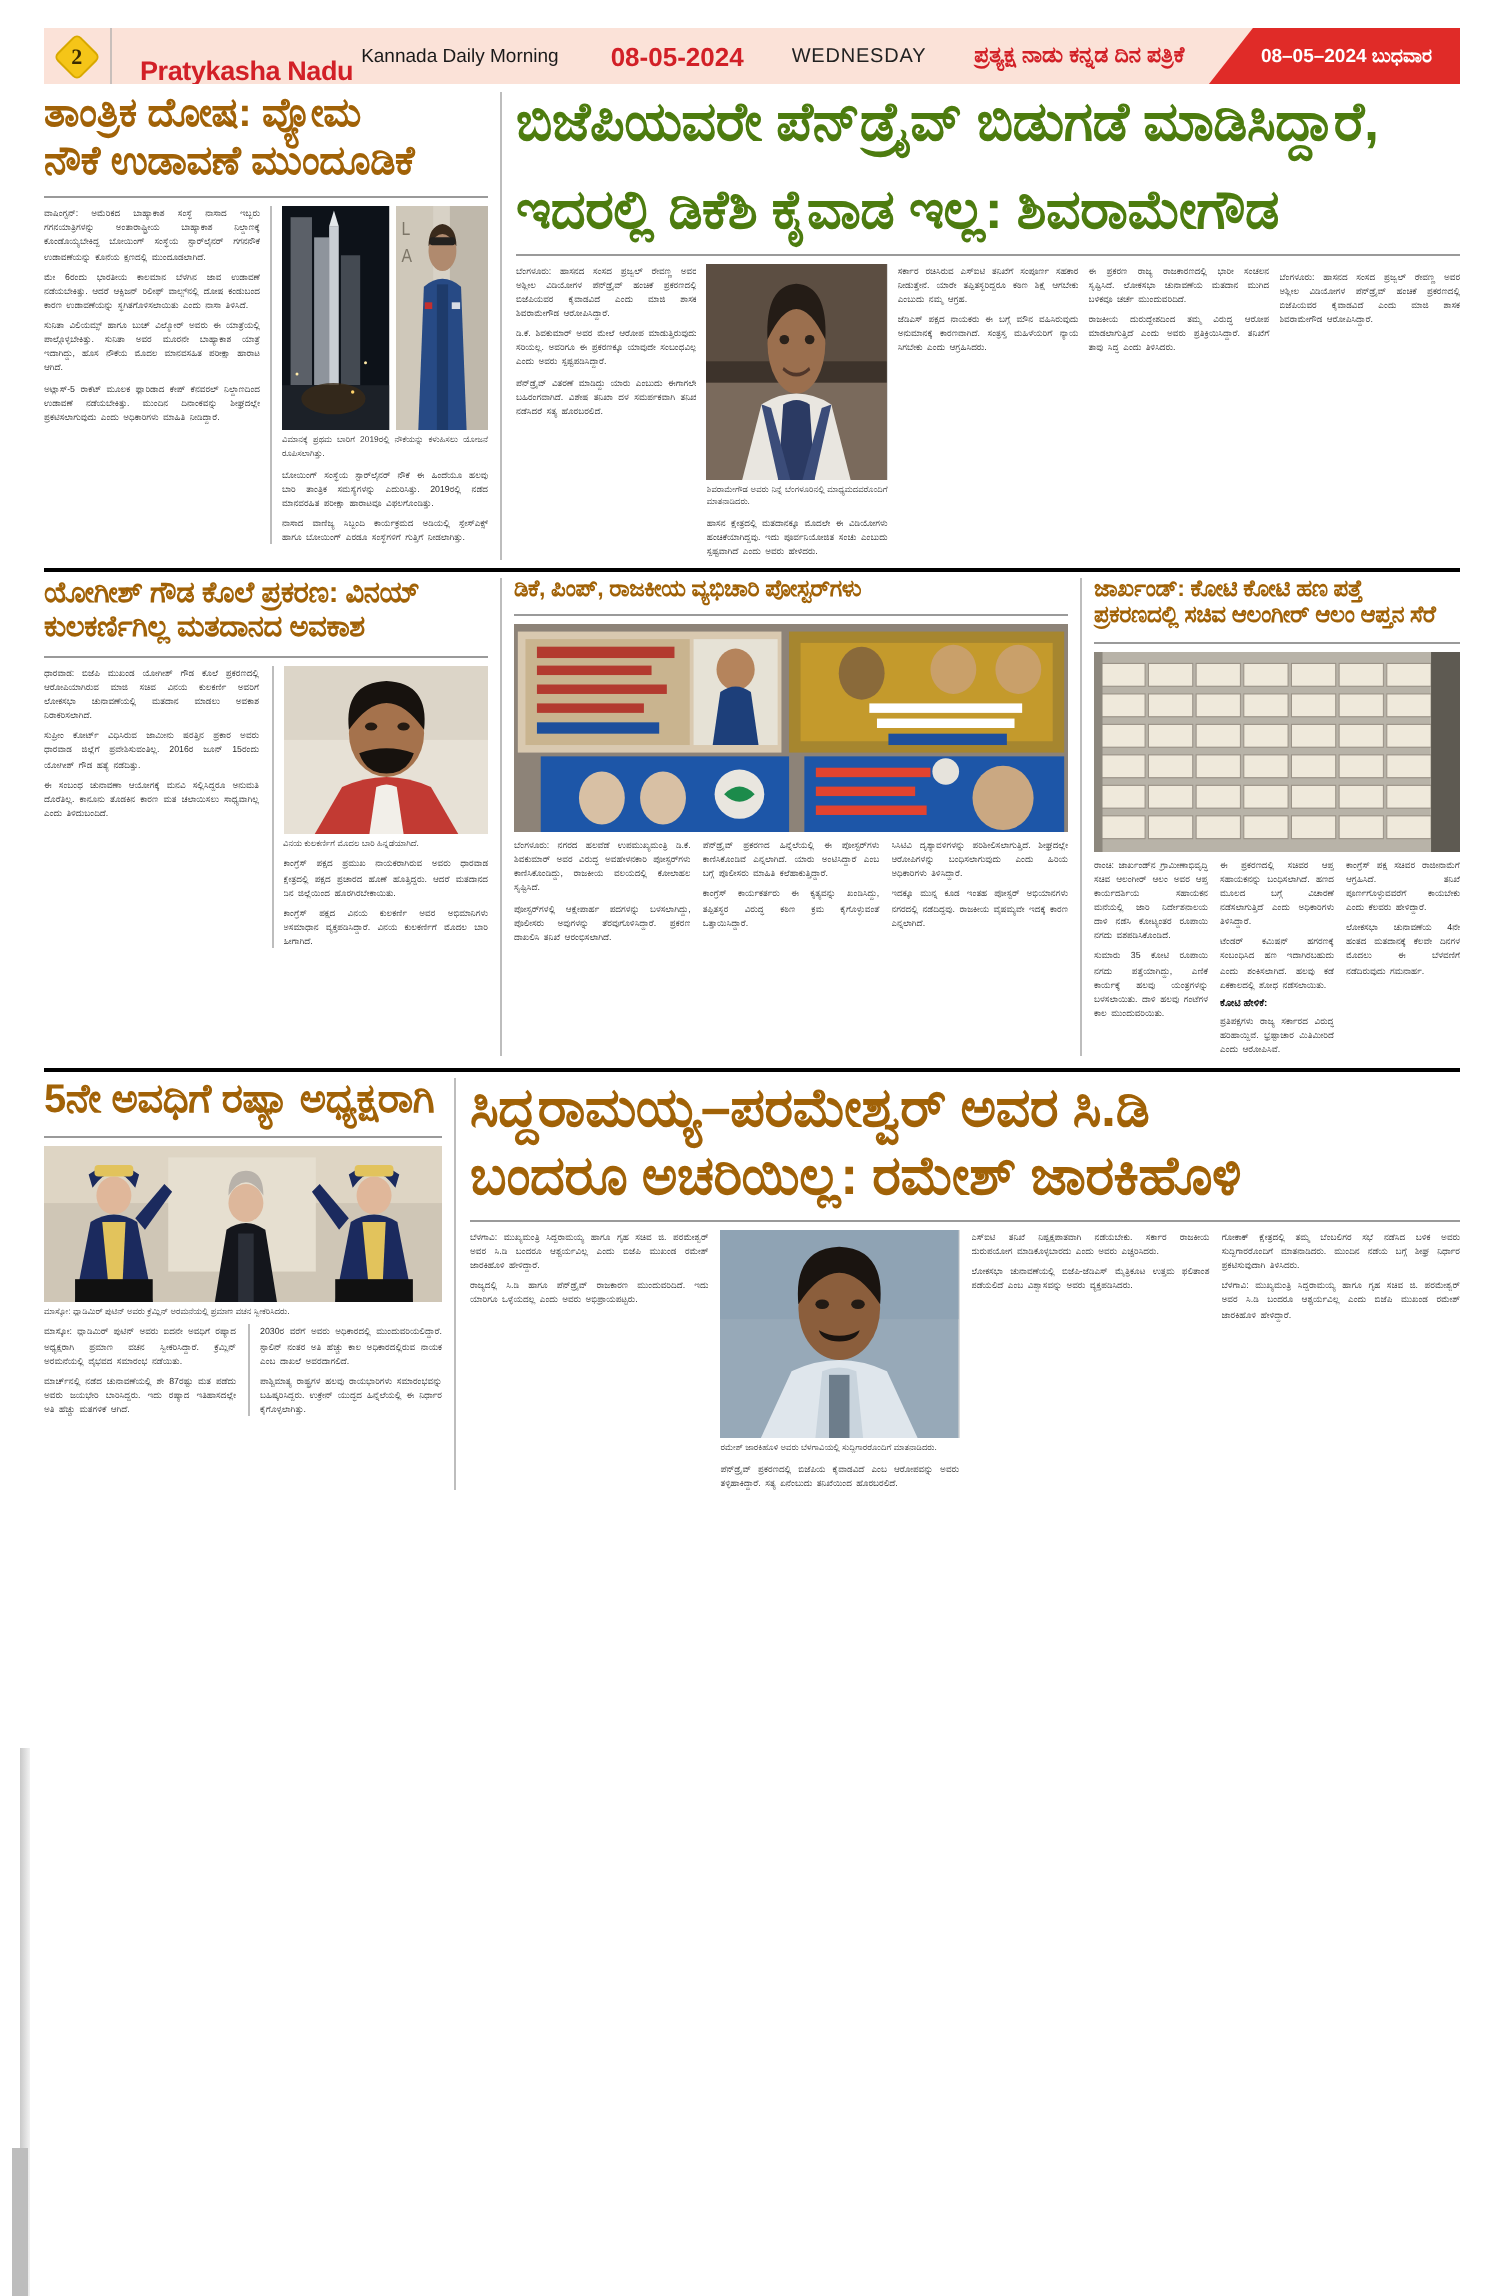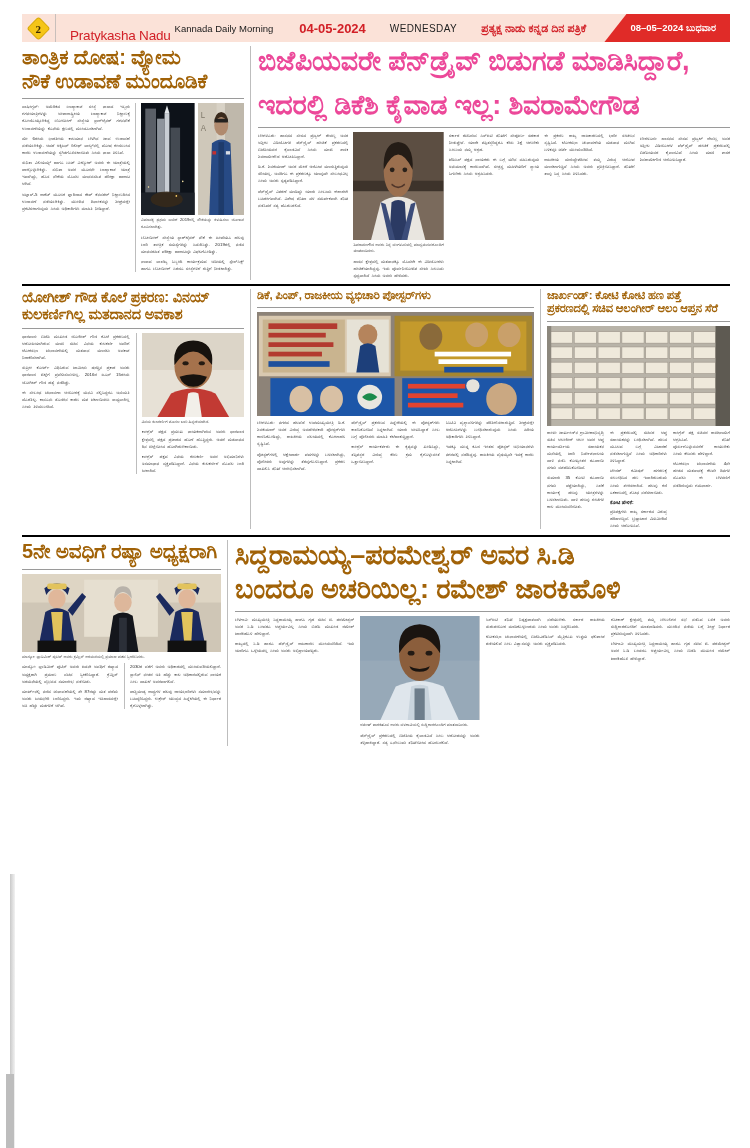--- a/index.html
+++ b/index.html
@@ -50,21 +50,21 @@
   }
   .badge-diamond span {
     transform: rotate(-45deg);
     font-size: 11px;
     font-weight: bold;
     color: #3a2a00;
     font-family: "Liberation Serif", serif;
   }
   .mh-title {
     font-size: 13.5px;
-    font-weight: normal;
+    font-weight: bold;
     color: #d22027;
     margin-left: 14px;
     letter-spacing: -0.2px;
     white-space: nowrap;
     margin-top: 14px;
   }
   .mh-sub {
     font-size: 9.5px;
     color: #1a1a1a;
     margin-left: 4px;
@@ -114,21 +114,21 @@
   }
 
   
   .hl {
     font-family: "Liberation Sans", sans-serif;
     font-weight: bold;
     color: #a16207;
     line-height: 1.18;
     letter-spacing: -0.2px;
   }
-  .hl-red { color: #ec4899; }
+  .hl-red { color: #4d7c0f; }
   .hl-xl { font-size: 27px; }
   .hl-lg { font-size: 20px; }
   .hl-md { font-size: 14.5px; }
   .hl-sm { font-size: 11.5px; }
 
   
   .col-text {
     font-size: 4.3px;
     line-height: 1.62;
     color: #2a2a2a;
@@ -218,21 +218,21 @@
 <div class="page">
 
   <div class="masthead">
     <div class="mh-badge">
       <div class="badge-diamond">
         <span>2</span>
       </div>
     </div>
     <div class="mh-title">Pratykasha Nadu</div>
     <div class="mh-sub">Kannada Daily Morning</div>
-    <div class="mh-date">04-05-2024</div>
+    <div class="mh-date">08-05-2024</div>
     <div class="mh-day">WEDNESDAY</div>
     <div class="mh-kn">ಪ್ರತ್ಯಕ್ಷ ನಾಡು ಕನ್ನಡ ದಿನ ಪತ್ರಿಕೆ</div>
     <div class="mh-redtail">
       <span>08–05–2024 ಬುಧವಾರ</span>
     </div>
   </div>
 
   <div class="content">
 
     <div class="top-wrap">

